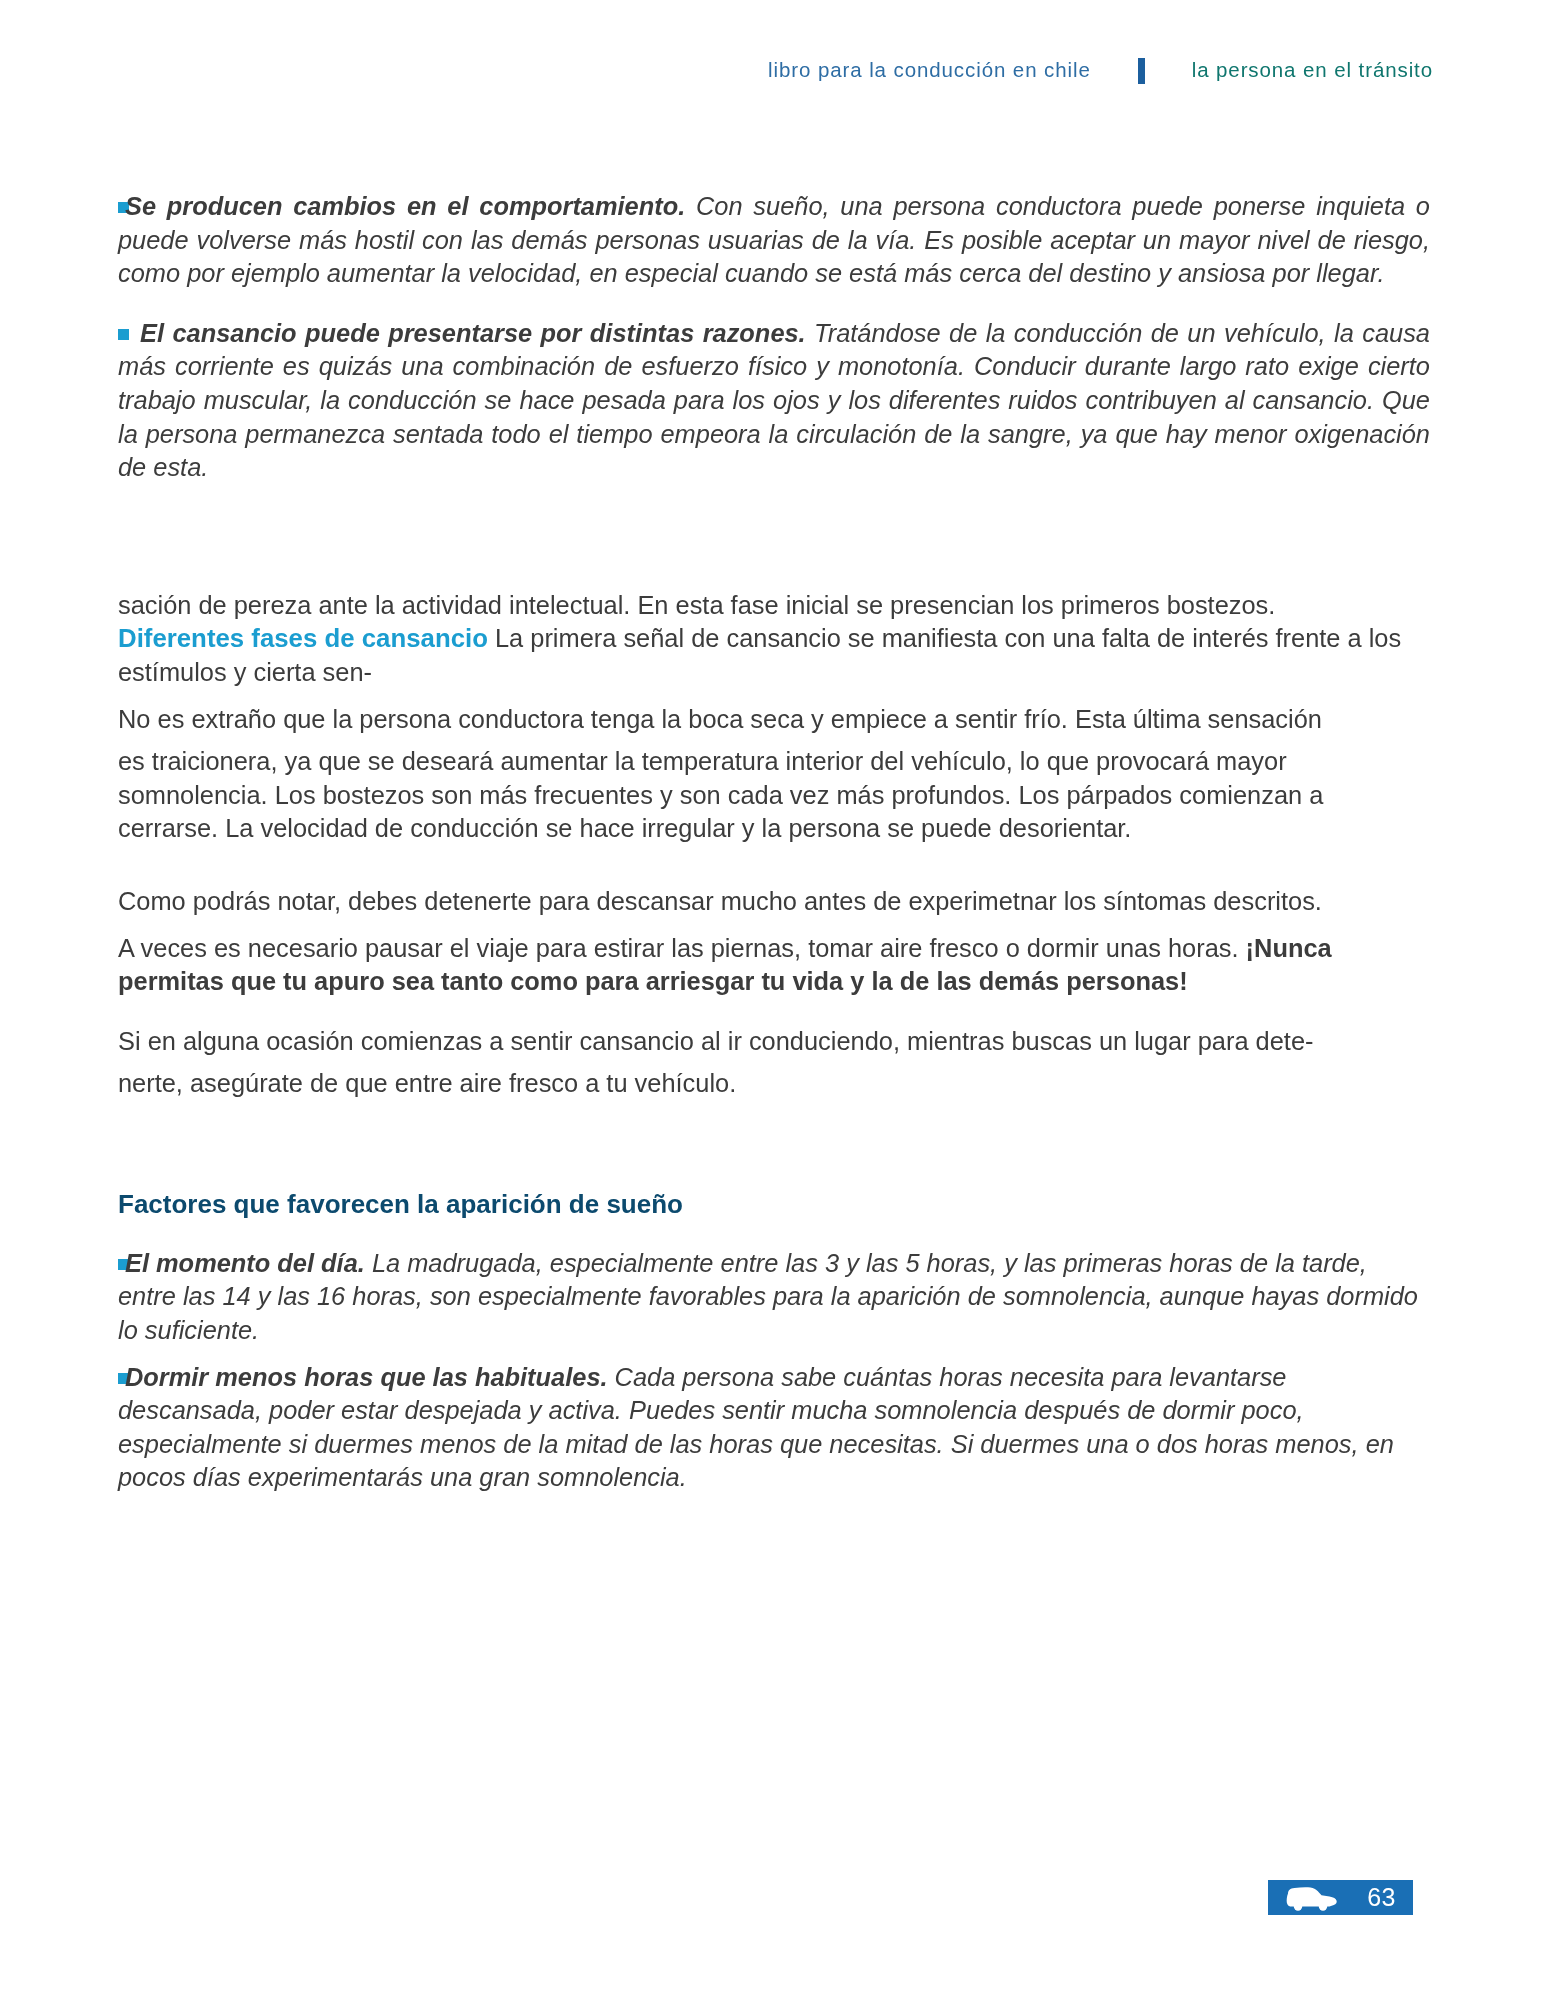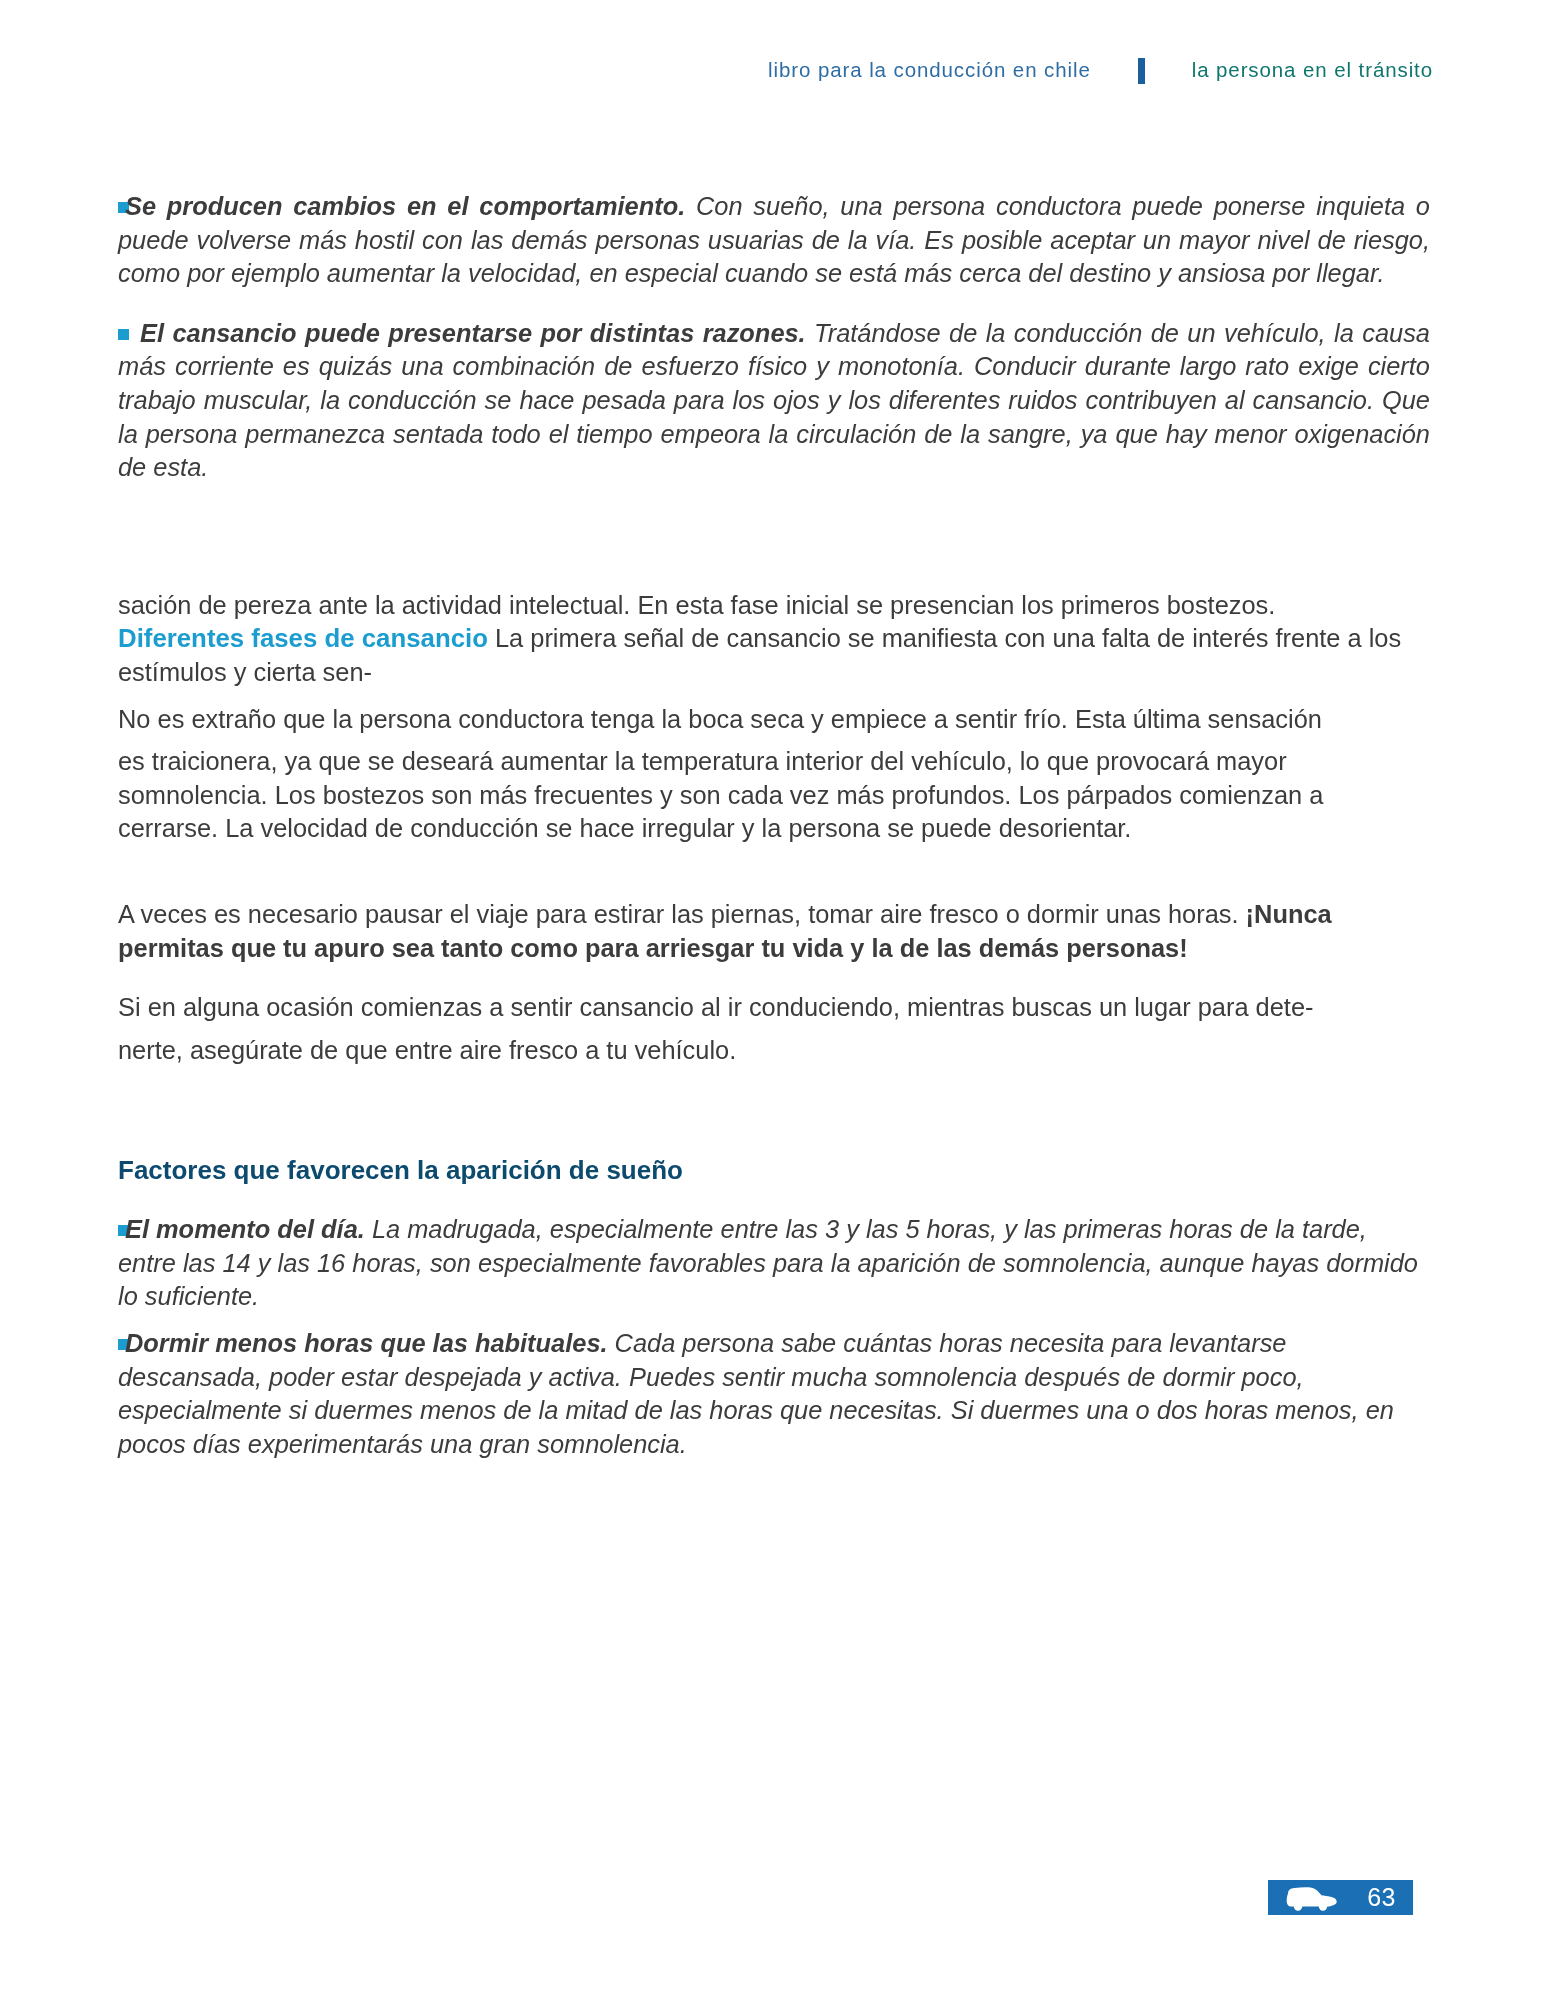--- a/index.html
+++ b/index.html
@@ -145,20 +145,21 @@
 
   <div class="gap-xs"></div>
 
   <p class="para nojust"><span class="lead-gap">No es extraño que la persona conductora tenga la boca seca y empiece a sentir frío. Esta última sensación</span><span>es traicionera, ya que se deseará aumentar la temperatura interior del vehículo, lo que provocará mayor somnolencia. Los bostezos son más frecuentes y son cada vez más profundos. Los párpados comienzan a cerrarse. La velocidad de conducción se hace irregular y la persona se puede desorientar.</span></p>
 
   <div class="gap-xs"></div>
 
 
   <div class="gap-s"></div>
 
+  <p class="para nojust">Como podrás notar, debes detenerte para descansar mucho antes de experimetnar los síntomas descritos.</p>
 
   <div class="gap-xs"></div>
 
   <p class="para nojust"><span>A veces es necesario pausar el viaje para estirar las piernas, tomar aire fresco o dormir unas horas. </span><b>¡Nunca permitas que tu apuro sea tanto como para arriesgar tu vida y la de las demás personas!</b></p>
 
   <div class="gap-s"></div>
 
   <p class="para nojust"><span class="lead-gap">Si en alguna ocasión comienzas a sentir cansancio al ir conduciendo, mientras buscas un lugar para dete-</span><span>nerte, asegúrate de que entre aire fresco a tu vehículo.</span></p>
 
   <div class="gap-l"></div>

